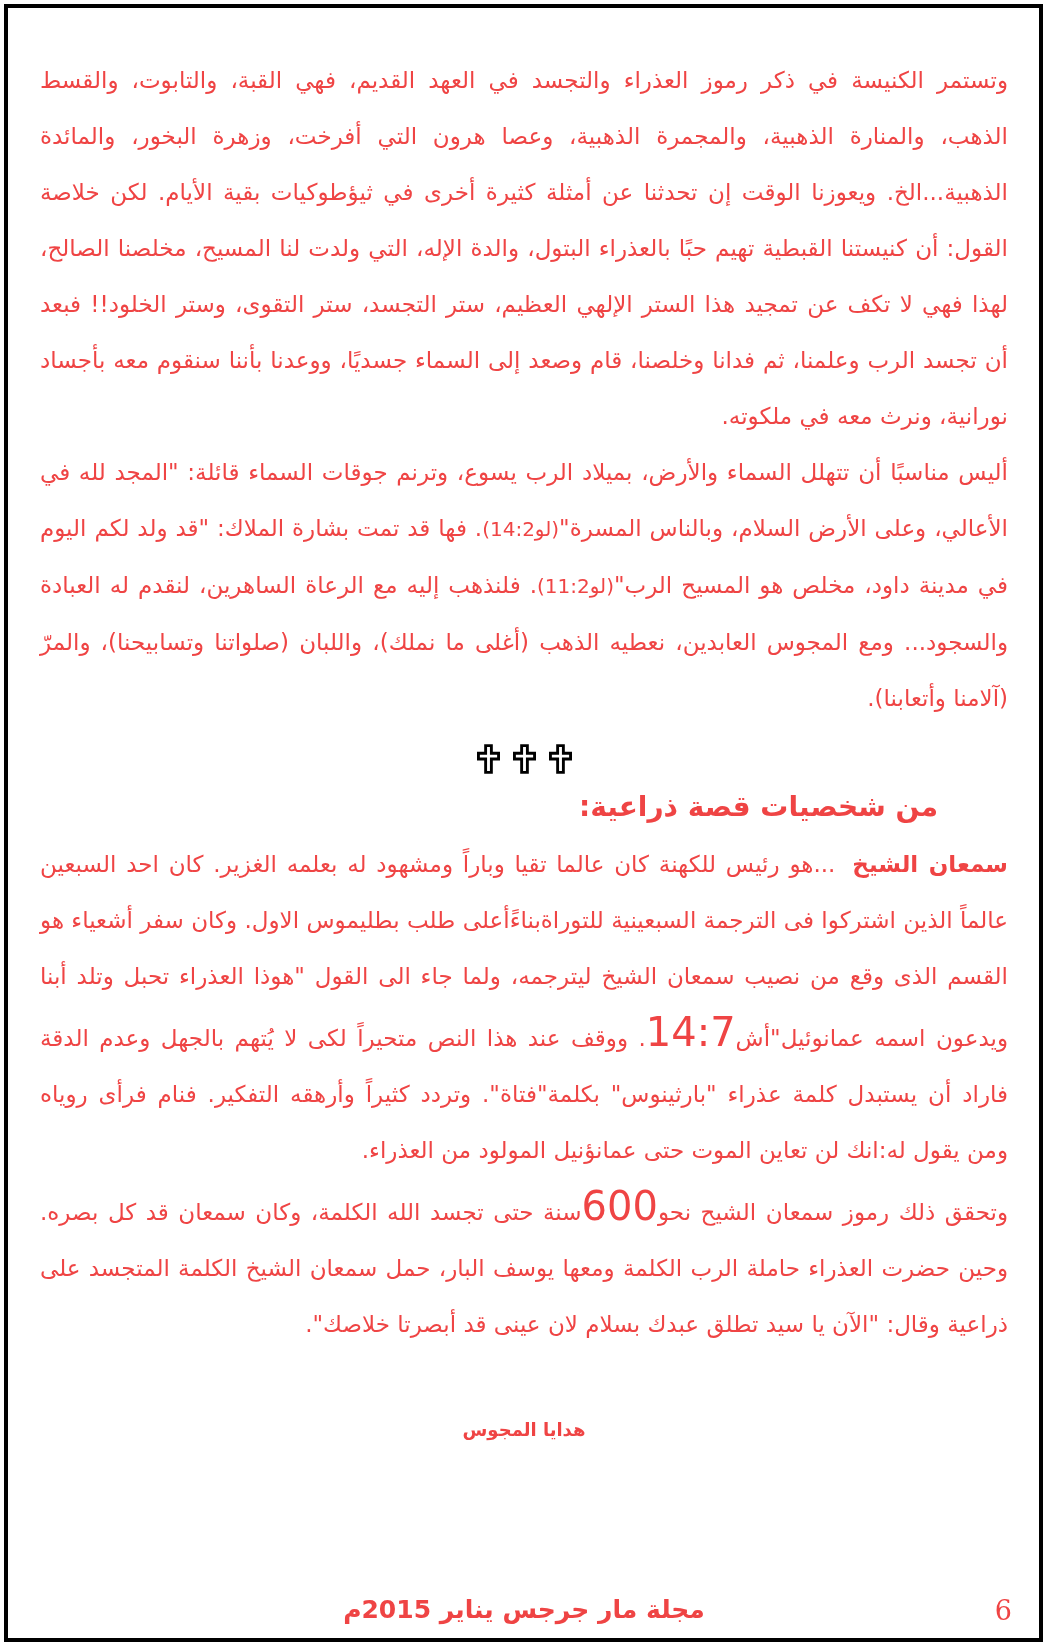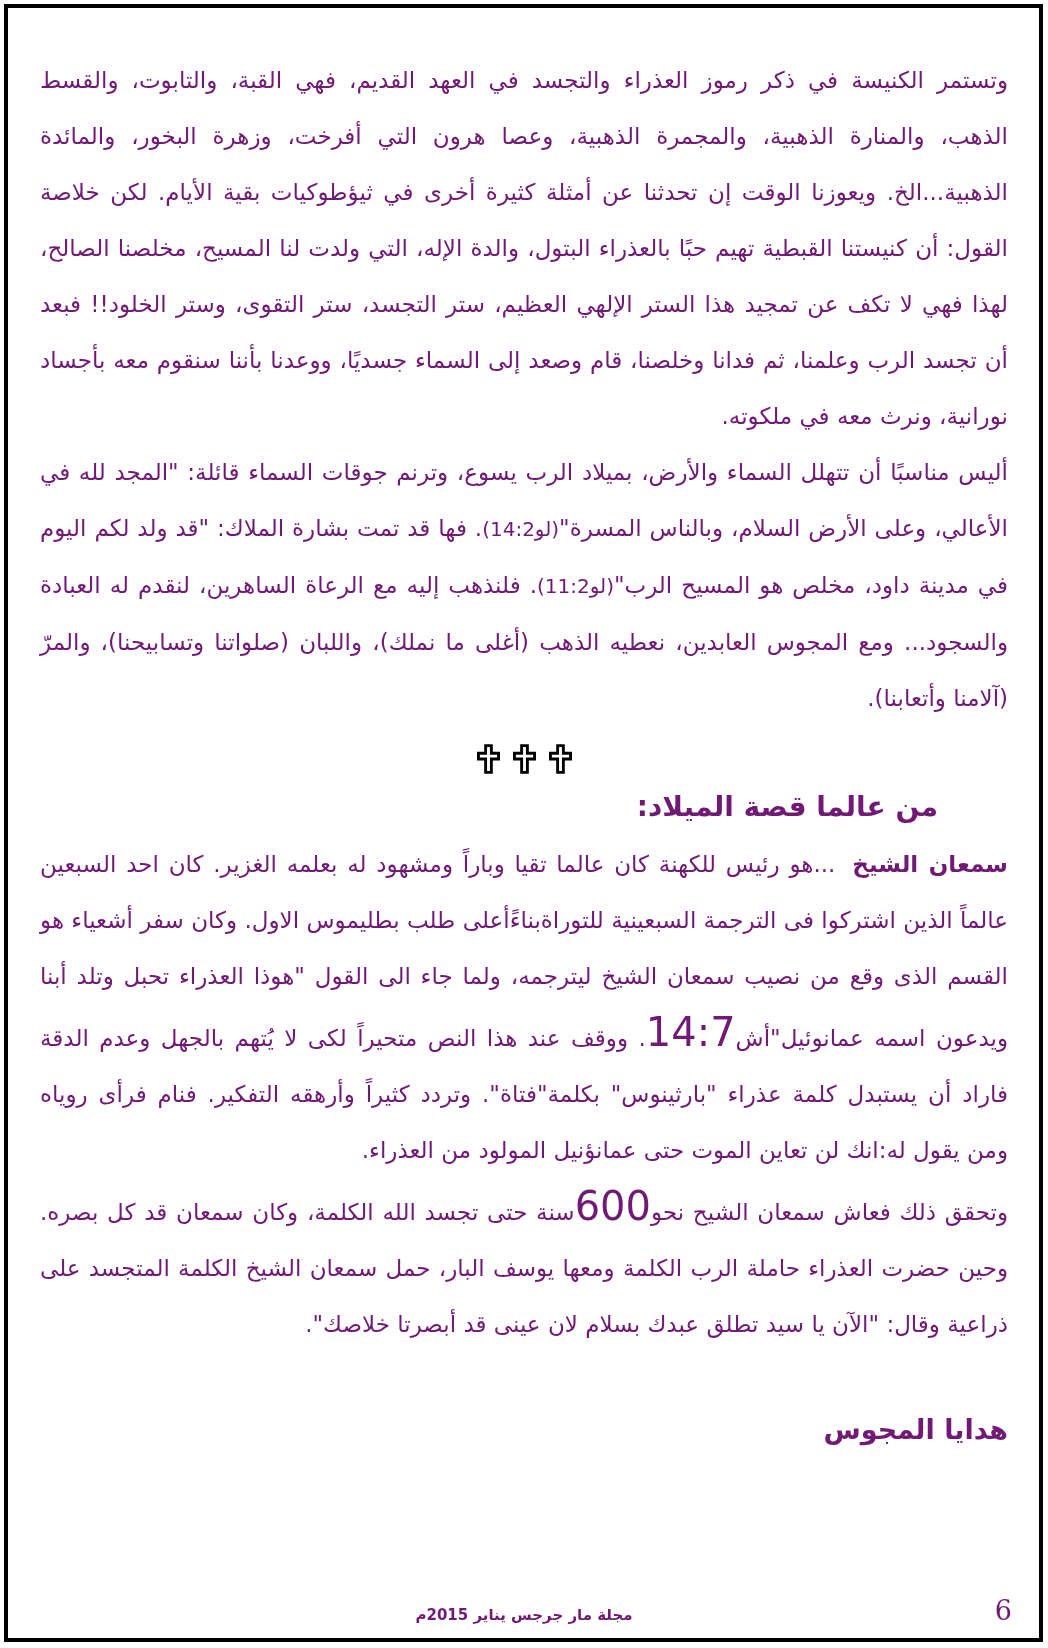--- a/index.html
+++ b/index.html
@@ -2,21 +2,21 @@
 <html lang="ar"><head>
 <meta charset="utf-8">
 <style>
   html, body { margin: 0; padding: 0; background: #ffffff; }
   .page {
     position: relative;
     width: 1048px;
     height: 1648px;
     background: #ffffff;
     font-family: "DejaVu Sans", sans-serif;
-    color: #701a75;
+    color: #ef4444;
     overflow: hidden;
   }
   .frame {
     position: absolute;
     top: 4px; left: 4px; right: 5px; bottom: 6px;
     border: 4px solid #000000;
     pointer-events: none;
   }
   .content {
     position: absolute;
@@ -46,31 +46,32 @@
   .section-heading {
     margin: 0;
     padding: 0 70px 0 0;
     font-size: 28px;
     font-weight: bold;
     line-height: 58px;
     text-align: right;
   }
   .center-heading {
     margin: 58px 0 0 0;
-    font-size: 27px;
+    font-size: 18px;
     font-weight: bold;
+    text-align: center;
     line-height: 40px;
   }
   .footer {
     position: absolute;
     bottom: 24px;
     left: 0; right: 0;
     text-align: center;
     direction: rtl;
-    font-size: 15px;
+    font-size: 25px;
     font-weight: bold;
   }
   .page-num {
     position: absolute;
     bottom: 22px;
     right: 36px;
     font-size: 27px;
     font-family: "DejaVu Serif", serif;
   }
 </style>
@@ -91,25 +92,25 @@
         <path d="M9 1.5 h6 v8 h7.5 v6 h-7.5 v14 h-6 v-14 h-7.5 v-6 h7.5 z" fill="#ffffff" stroke="#000000" stroke-width="3"></path>
       </svg>
       <svg width="23" height="30" viewBox="0 0 24 31">
         <path d="M9 1.5 h6 v8 h7.5 v6 h-7.5 v14 h-6 v-14 h-7.5 v-6 h7.5 z" fill="#ffffff" stroke="#000000" stroke-width="3"></path>
       </svg>
       <svg width="23" height="30" viewBox="0 0 24 31">
         <path d="M9 1.5 h6 v8 h7.5 v6 h-7.5 v14 h-6 v-14 h-7.5 v-6 h7.5 z" fill="#ffffff" stroke="#000000" stroke-width="3"></path>
       </svg>
     </div>
 
-    <h2 class="section-heading">من عالما قصة الميلاد:</h2>
+    <h2 class="section-heading">من شخصيات قصة ذراعية:</h2>
 
     <p class="body-par"><span class="seg-bold">سمعان الشيخ</span><span>...هو رئيس للكهنة كان عالما تقيا وباراً ومشهود له بعلمه الغزير. كان احد السبعين عالماً الذين اشتركوا فى الترجمة السبعينية للتوراةبناءًأعلى طلب بطليموس الاول. وكان سفر أشعياء هو القسم الذى وقع من نصيب سمعان الشيخ ليترجمه، ولما جاء الى القول "هوذا العذراء تحبل وتلد أبنا ويدعون اسمه عمانوئيل"أش</span><span class="seg-big">14:7</span><span>. ووقف عند هذا النص متحيراً لكى لا يُتهم بالجهل وعدم الدقة فاراد أن يستبدل كلمة عذراء "بارثينوس" بكلمة"فتاة". وتردد كثيراً وأرهقه التفكير. فنام فرأى روياه ومن يقول له:انك لن تعاين الموت حتى عمانؤنيل المولود من العذراء.</span></p>
 
-    <p class="body-par"><span>وتحقق ذلك فعاش سمعان الشيح نحو</span><span class="seg-big">600</span><span>سنة حتى تجسد الله الكلمة، وكان سمعان قد كل بصره. وحين حضرت العذراء حاملة الرب الكلمة ومعها يوسف البار، حمل سمعان الشيخ الكلمة المتجسد على ذراعية وقال: "الآن يا سيد تطلق عبدك بسلام لان عينى قد أبصرتا خلاصك".</span></p>
+    <p class="body-par"><span>وتحقق ذلك رموز سمعان الشيح نحو</span><span class="seg-big">600</span><span>سنة حتى تجسد الله الكلمة، وكان سمعان قد كل بصره. وحين حضرت العذراء حاملة الرب الكلمة ومعها يوسف البار، حمل سمعان الشيخ الكلمة المتجسد على ذراعية وقال: "الآن يا سيد تطلق عبدك بسلام لان عينى قد أبصرتا خلاصك".</span></p>
 
     <h2 class="center-heading">هدايا المجوس</h2>
 
   </div>
 
   <div class="footer">مجلة مار جرجس يناير 2015م</div>
 
   <div class="page-num">6</div>
 </div>
 

